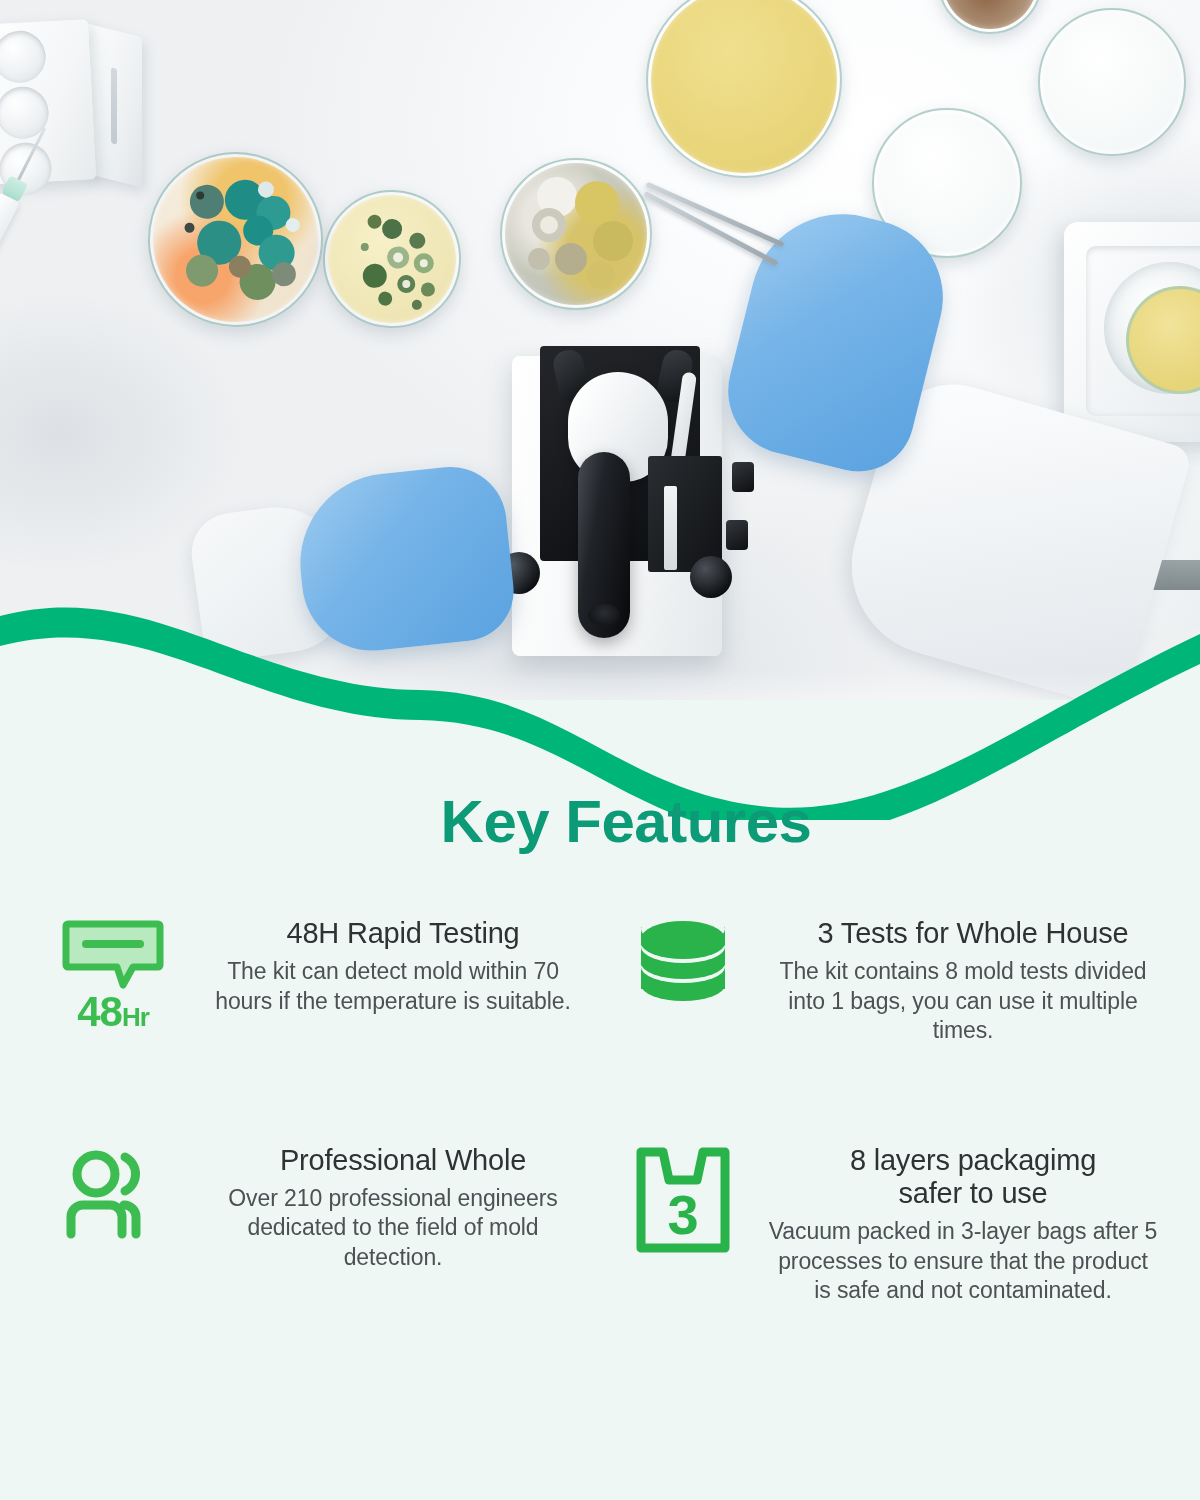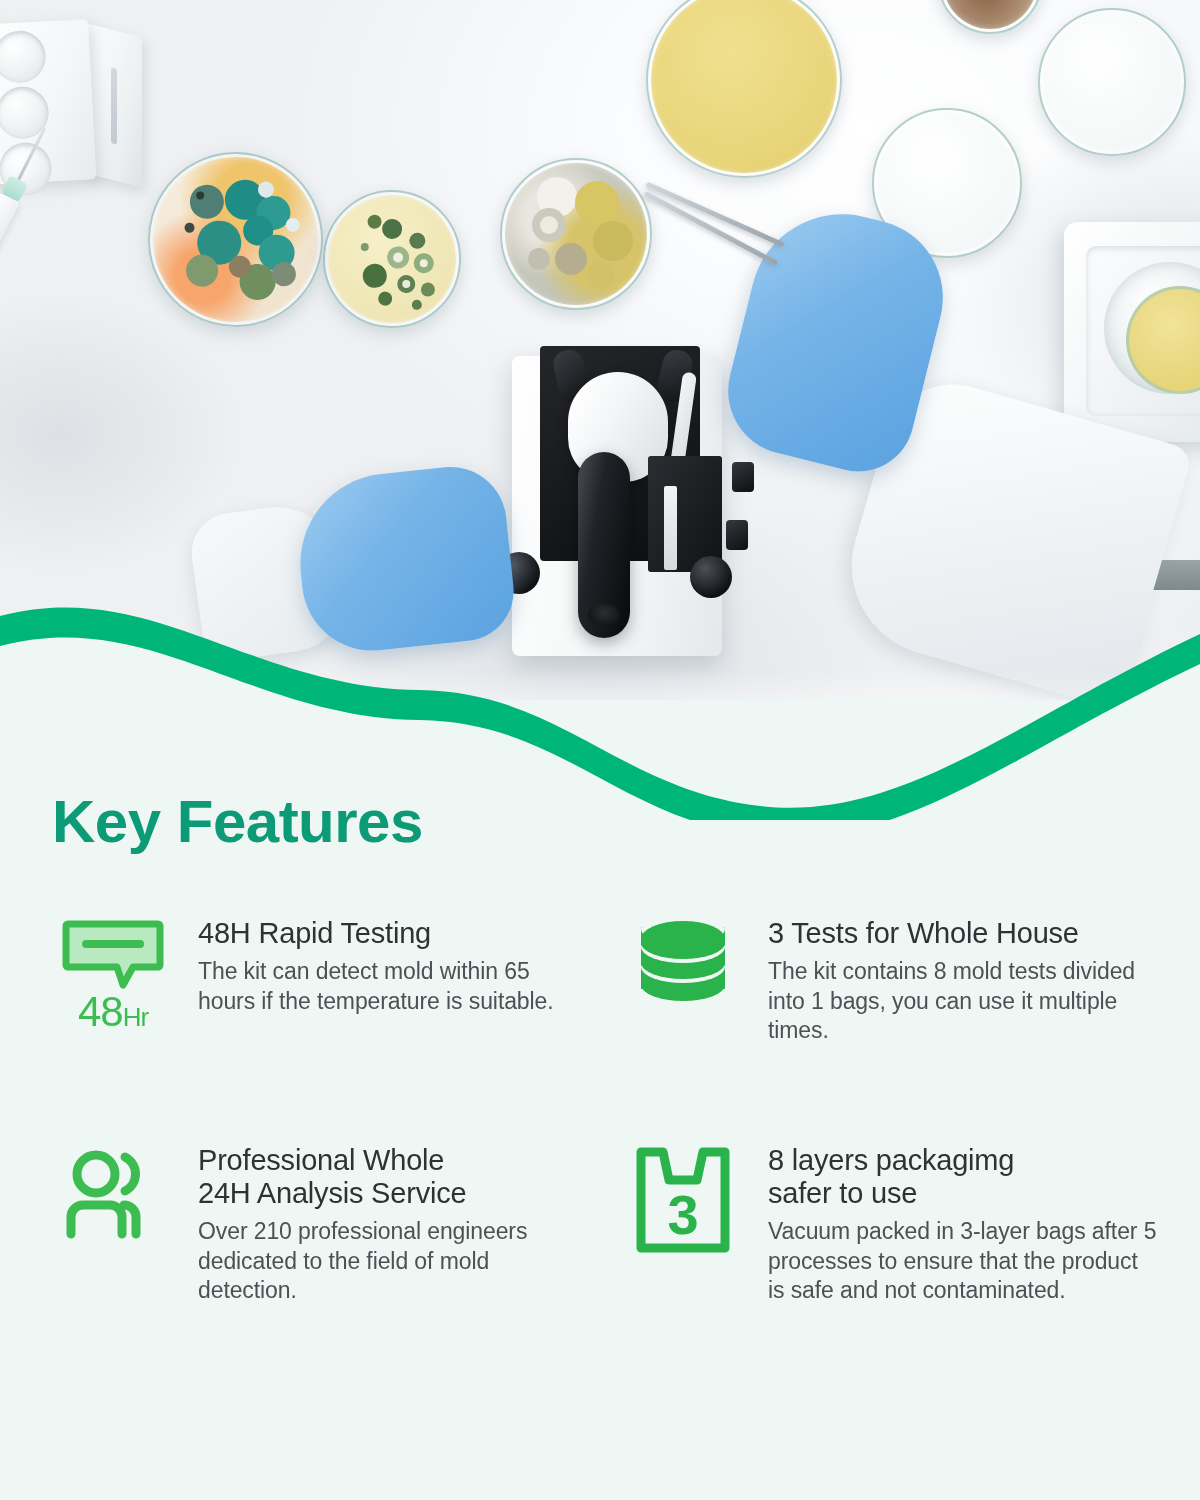--- a/index.html
+++ b/index.html
@@ -373,20 +373,21 @@
     width: 1200px; height: 260px;
     pointer-events: none;
   }
   .wave svg { display: block; width: 1200px; height: 260px; }
 
   
   .content {
     position: absolute;
     left: 0; top: 790px;
     width: 1200px;
+    text-align: center;
   }
 
   .section-title {
     margin: 0 0 0 52px;
     font-size: 60px;
     font-weight: bold;
     color: #0c9a77;
     letter-spacing: -0.5px;
     line-height: 1.05;
   }
@@ -432,21 +433,21 @@
     color: #4b5154;
     line-height: 1.28;
     letter-spacing: -0.1px;
     max-width: 390px;
   }
 
   
   .icon48 { display: flex; flex-direction: column; align-items: center; }
   .icon48 .label {
     margin-top: 2px;
-    font-weight: normal;
+    font-weight: bold;
     color: #3dbd51;
     line-height: 1;
     letter-spacing: -1px;
   }
   .icon48 .label .big { font-size: 42px; }
   .icon48 .label .sm { font-size: 26px; }
 </style>
 </head>
 <body>
 
@@ -603,21 +604,21 @@
               <path d="M7 5 H97 A2 2 0 0 1 99 7 V46 A2 2 0 0 1 97 48 H72 L62 66 L56 48 H7 A2 2 0 0 1 5 46 V7 A2 2 0 0 1 7 5 Z" fill="#b9e9bf" stroke="#3dbd51" stroke-width="7" stroke-linejoin="round"></path>
               <rect x="21" y="21" width="62" height="8" rx="4" fill="#3dbd51"></rect>
             </svg>
             <div class="label">
               <span class="big">48</span><span class="sm">Hr</span>
             </div>
           </div>
         </div>
         <div class="feat-body">
           <div class="feat-title">48H Rapid Testing</div>
-          <div class="feat-desc">The kit can detect mold within 65 hours if the temperature is suitable.</div>
+          <div class="feat-desc">The kit can detect mold within 70 hours if the temperature is suitable.</div>
         </div>
       </div>
 
       <div class="feature">
         <div class="feat-icon">
           <svg width="96" height="102" viewBox="0 0 96 102">
             <ellipse cx="48" cy="66" rx="42" ry="16" fill="#2bb34b"></ellipse>
             <rect x="6" y="44" width="84" height="26" fill="#2bb34b"></rect>
             <ellipse cx="48" cy="48" rx="42" ry="16" fill="#eef7f3"></ellipse>
             <ellipse cx="48" cy="44" rx="42" ry="16" fill="#2bb34b"></ellipse>
@@ -640,21 +641,20 @@
           <svg width="100" height="96" viewBox="0 0 100 96" fill="none" stroke="#3dbd51" stroke-width="9" stroke-linecap="round" stroke-linejoin="round">
             <circle cx="33" cy="28" r="19"></circle>
             <path d="M62 11 A19 19 0 0 1 62 45"></path>
             <path d="M8 88 V71 A12 12 0 0 1 20 59 H47 A12 12 0 0 1 59 71 V88"></path>
             <path d="M73 88 V71 A12 12 0 0 0 61 59"></path>
           </svg>
         </div>
         <div class="feat-body">
           <div class="feat-title">
             <span>Professional Whole</span><br>
-            <span>24H Analysis Service</span>
           </div>
           <div class="feat-desc">Over 210 professional engineers dedicated to the field of mold detection.</div>
         </div>
       </div>
 
       <div class="feature">
         <div class="feat-icon">
           <svg width="100" height="108" viewBox="0 0 100 108">
             <path d="M8 6 H30 L36 34 H64 L70 6 H92 V102 H8 Z" fill="none" stroke="#2bb34b" stroke-width="9" stroke-linejoin="round"></path>
             <text x="50" y="88" text-anchor="middle" font-family="'Liberation Sans', sans-serif" font-size="56" font-weight="bold" fill="#2bb34b">3</text>

